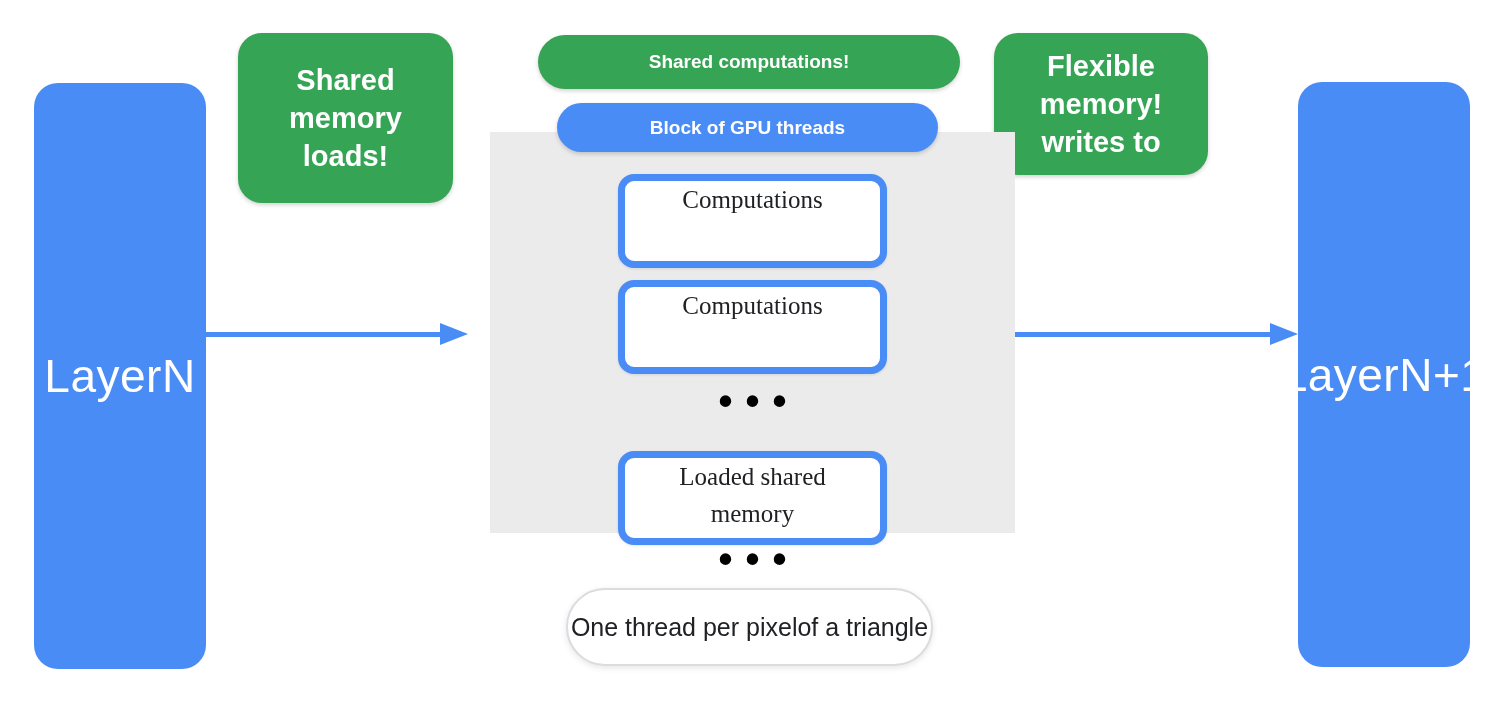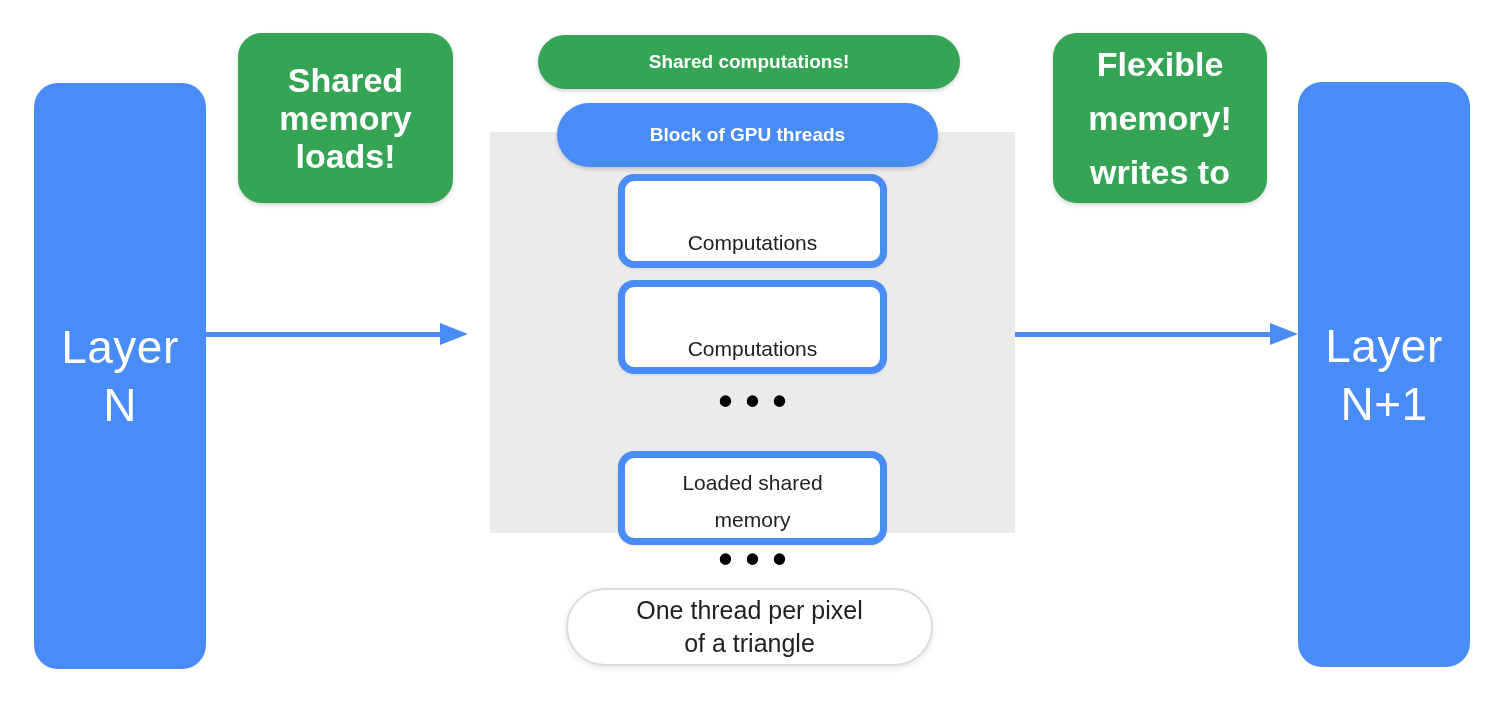--- a/index.html
+++ b/index.html
@@ -3,78 +3,79 @@
 <meta charset="utf-8">
 <style>
   html,body { margin:0; padding:0; background:#fff; }
   .canvas {
     position:relative; width:1508px; height:706px; background:#fff;
     font-family:"Liberation Sans", sans-serif; overflow:hidden;
   }
   
   .layer-box {
     position:absolute; width:172px; background:var(--blue,#4a8cf5);
-    border-radius:24px; color:#fff; display:flex; flex-direction:column;
+    border-radius:24px; color:#fff; display:flex; flex-direction:row;
     align-items:center; justify-content:center; font-size:46px; line-height:58px;
     font-weight:500; letter-spacing:0.5px;
   }
   #layer-n  { left:34px;  top:83px; height:586px; }
   #layer-n1 { left:1298px; top:82px; height:585px; }
 
   
   .callout {
     position:absolute; background:var(--green,#35a455); border-radius:24px;
     color:#fff; display:flex; flex-direction:column; align-items:center;
-    justify-content:center; font-size:34px; font-weight:700; line-height:38px;
+    justify-content:center; font-size:29px; font-weight:700; line-height:38px;
     box-shadow:0 2px 4px rgba(0,0,0,0.18);
   }
   #callout-left  { left:238px;  top:33px; width:215px; height:170px; }
-  #callout-right { left:1053px; top:33px; width:214px; height:170px;gap:16px; }
+  #callout-right { left:994px; top:33px; width:214px; height:142px; }
 
   
   .gray-box {
     position:absolute; left:490px; top:132px; width:525px; height:401px;
     background:var(--gray,#ebebeb);
   }
 
   
   .pill {
     position:absolute; border-radius:32px; color:#fff; font-weight:700;
     font-size:19px; display:flex; align-items:center; justify-content:center;
     box-shadow:0 2px 4px rgba(0,0,0,0.18); white-space:nowrap;
   }
   #pill-green { left:538px; top:35px;  width:422px; height:54px; background:var(--green,#35a455); }
-  #pill-blue  { left:557px; top:103px; width:381px; height:64px; background:var(--blue,#4a8cf5); }
+  #pill-blue  { left:557px; top:103px; width:381px; height:49px; background:var(--blue,#4a8cf5); }
 
   
   .tbox {
     position:absolute; left:618px; width:269px; height:94px; background:#fff;
     border:7px solid var(--blue,#4a8cf5); border-radius:16px; box-sizing:border-box;
-    color:var(--dark,#202124); font-size:21px; line-height:37px;
-    display:flex; flex-direction:column; align-items:center; justify-content:flex-end;
+    color:var(--dark,#202124); font-size:25px; line-height:37px;
+    display:flex; flex-direction:column; align-items:center; justify-content:flex-start;
     box-shadow:0 1px 3px rgba(0,0,0,0.10);
+    font-family:Liberation Serif, serif;
   }
   #tbox-1 { top:174px; }
   #tbox-2 { top:280px; }
   #tbox-3 { top:423px;margin-top:28px; }
 
   
   .dots {
     position:absolute; left:618px; width:269px; text-align:center;
     font-size:40px; letter-spacing:13px; text-indent:13px; color:#000;
     line-height:44px; font-weight:700;
   }
   #dots-inner { top:379px; }
   #dots-outer { top:537px; }
 
   
   .note-pill {
     position:absolute; left:566px; top:588px; width:367px; height:78px;
     background:#fff; border:2px solid var(--border,#dadce0); border-radius:41px;
-    box-sizing:border-box; display:flex; flex-direction:column; align-items:center;
+    box-sizing:border-box; display:flex; flex-direction:row; align-items:center;
     justify-content:center; font-size:25px; line-height:33px; color:var(--dark,#202124);
     box-shadow:0 2px 6px rgba(0,0,0,0.10);
   }
 
   
   .arrow-line { position:absolute; height:5px; top:332px; background:var(--blue,#4a8cf5); }
   #arrow-left-line  { left:206px;  width:235px; }
   #arrow-right-line { left:1015px; width:256px; }
   .arrow-head {
     position:absolute; top:323px; width:0; height:0;

